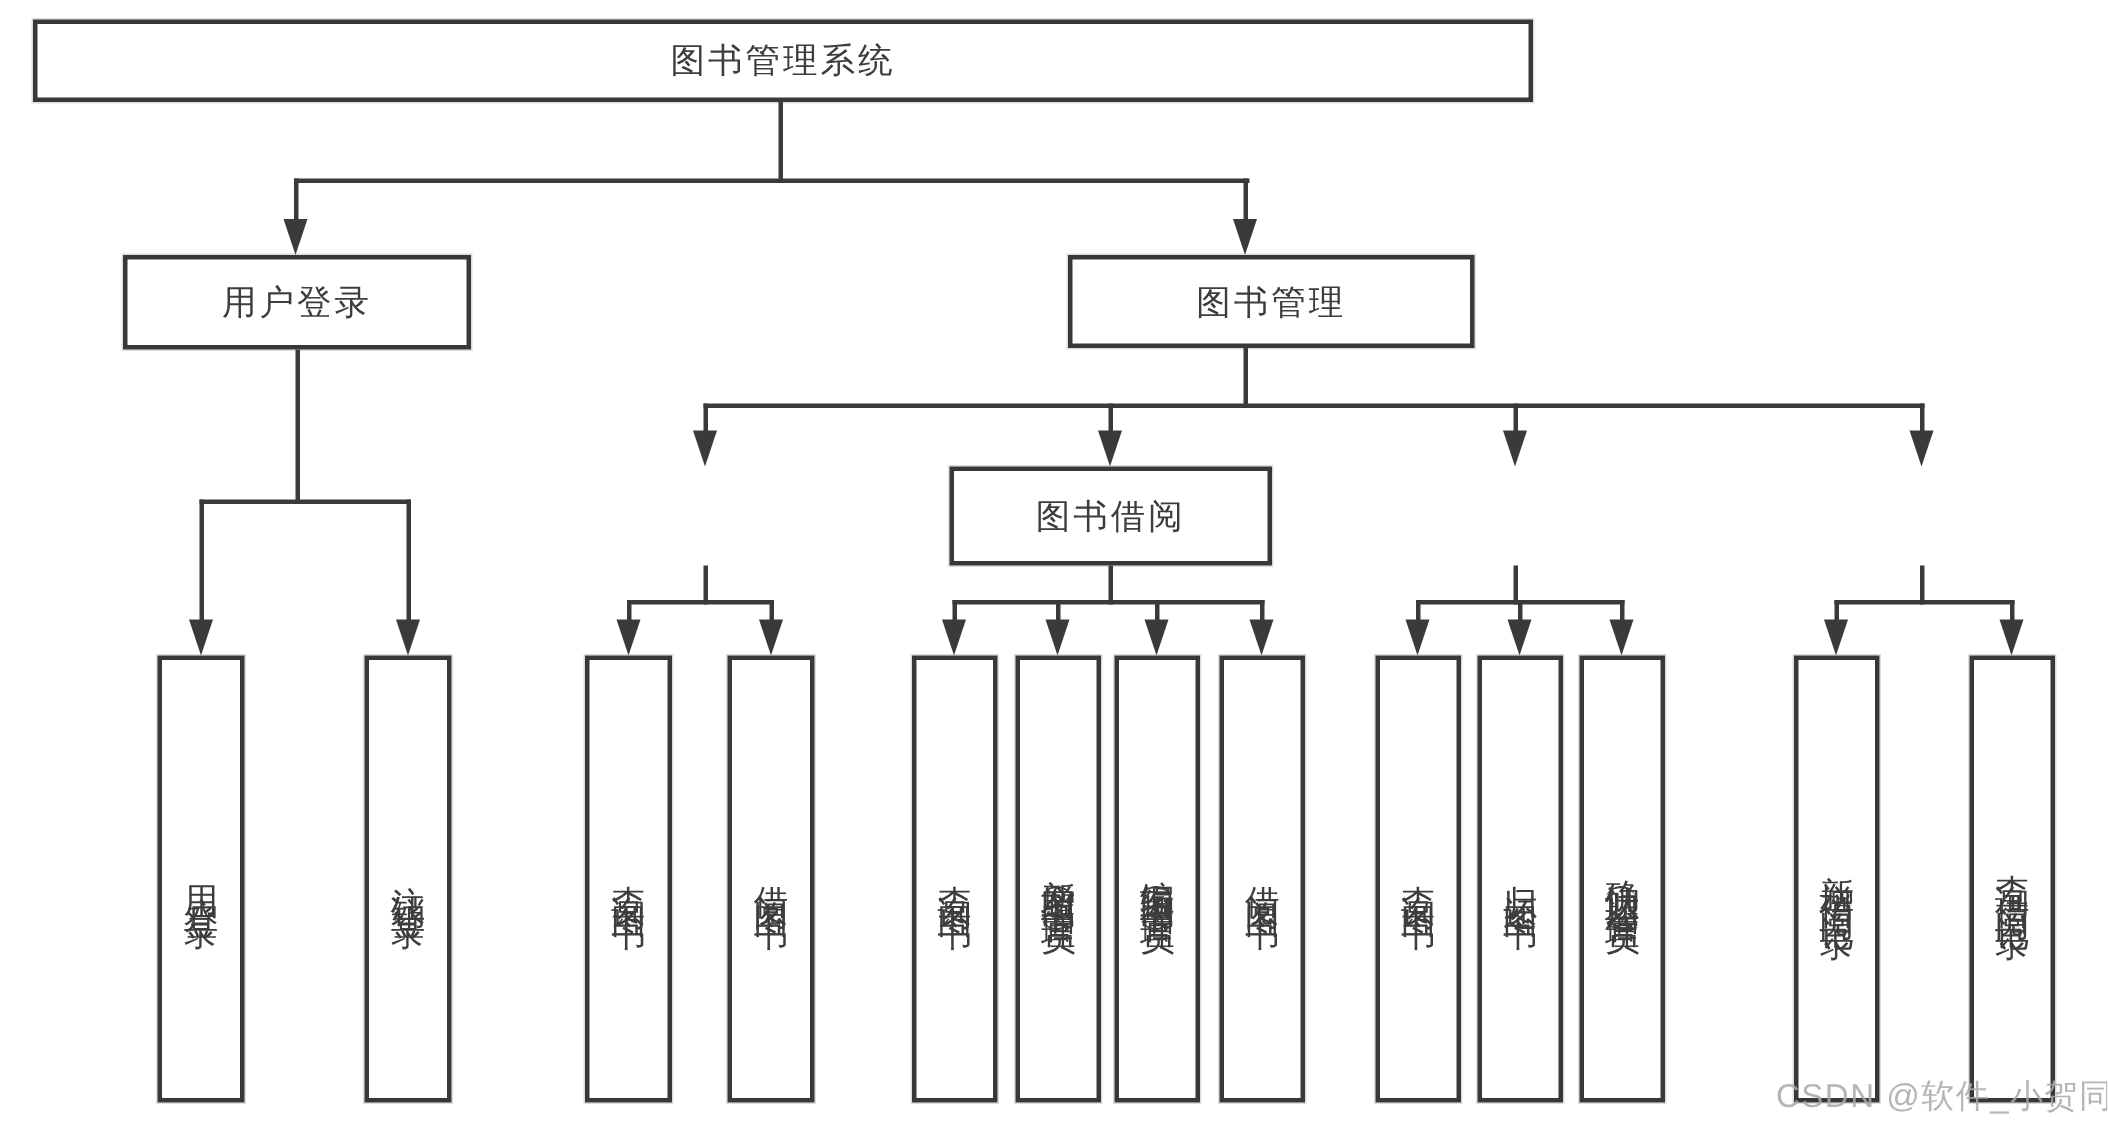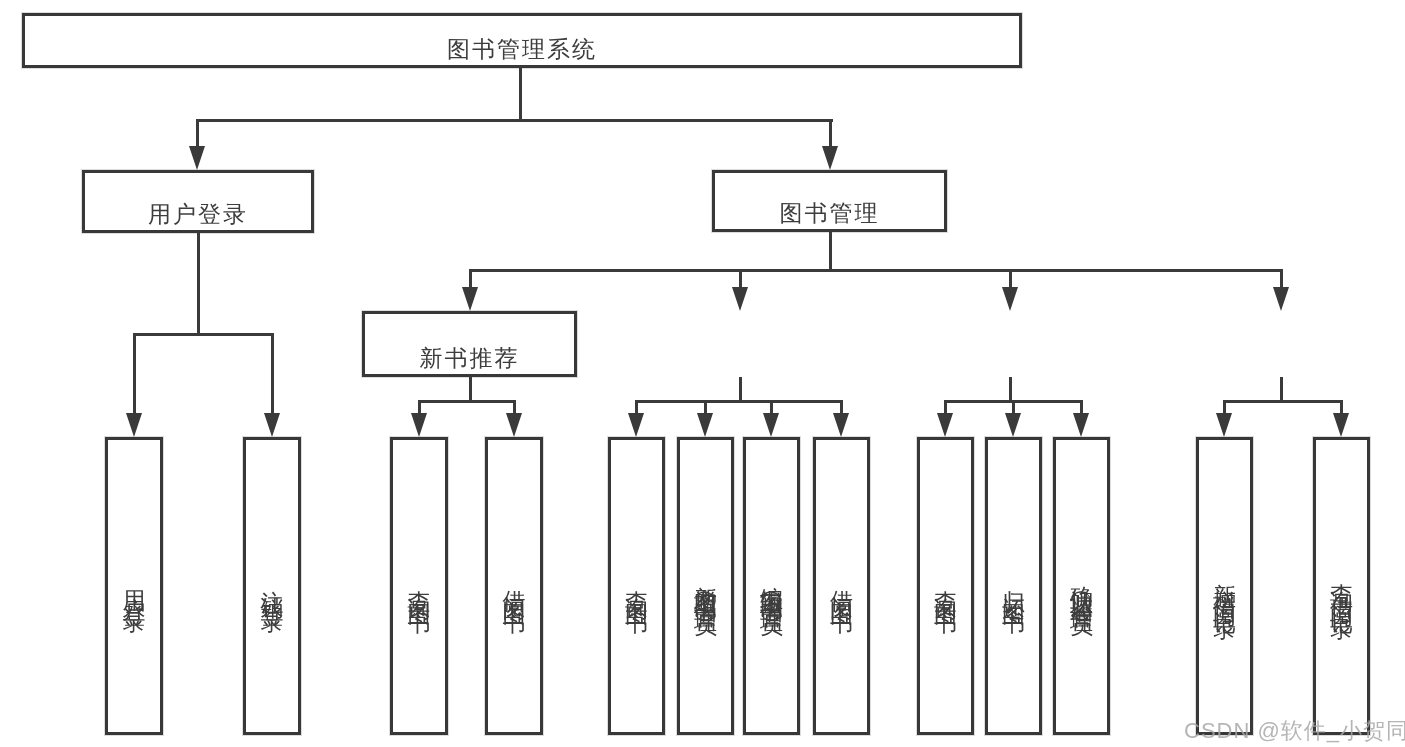--- a/index.html
+++ b/index.html
@@ -15,21 +15,21 @@
     background: #ffffff;
     overflow: hidden;
   }
   .node {
     position: absolute;
     box-sizing: border-box;
     border: 3px solid #383838;
     background: #ffffff;
     color: #3d3d3d;
     display: flex;
-    align-items: flex-end;
+    align-items: center;
     justify-content: center;
     font-size: 23px;
     letter-spacing: 2px;
     text-align: center;
     box-shadow: 0 0 0 1px rgba(120,120,120,0.25);
   }
   .vnode {
     position: absolute;
     box-sizing: border-box;
     border: 3px solid #383838;
@@ -89,37 +89,37 @@
   <div class="vline" style="left:519px; top:68px; height:52px;"></div>
   <div class="hline" style="left:196px; top:119px; width:637px;"></div>
   <div class="vline" style="left:196px; top:119px; height:30px;"></div>
   <div class="vline" style="left:829px; top:119px; height:30px;"></div>
   <div class="arrow" style="left:189px; top:146px;"></div>
   <div class="arrow" style="left:822px; top:146px;"></div>
 
   <div class="node" style="left:82px; top:170px; width:232px; height:63px;">
     <span>用户登录</span>
   </div>
-  <div class="node" style="left:712px; top:170px; width:235px; height:62px;">
+  <div class="node" style="left:712px; top:170px; width:271px; height:62px;">
     <span>图书管理</span>
   </div>
 
   <div class="vline" style="left:829px; top:232px; height:40px;"></div>
   <div class="hline" style="left:469px; top:269px; width:814px;"></div>
   <div class="vline" style="left:469px; top:269px; height:22px;"></div>
   <div class="vline" style="left:739px; top:269px; height:22px;"></div>
   <div class="vline" style="left:1009px; top:269px; height:22px;"></div>
   <div class="vline" style="left:1280px; top:269px; height:22px;"></div>
   <div class="arrow" style="left:462px; top:287px;"></div>
   <div class="arrow" style="left:732px; top:287px;"></div>
   <div class="arrow" style="left:1002px; top:287px;"></div>
   <div class="arrow" style="left:1273px; top:287px;"></div>
 
-  <div class="node" style="left:362px; top:311px; width:215px; height:66px;">
-    <span>新书推荐</span>
+  <div class="node" style="left:633px; top:311px; width:215px; height:66px;">
+    <span>图书借阅</span>
   </div>
 
   <div class="vline" style="left:197px; top:233px; height:103px;"></div>
   <div class="hline" style="left:133px; top:333px; width:141px;"></div>
   <div class="vline" style="left:133px; top:333px; height:82px;"></div>
   <div class="vline" style="left:271px; top:333px; height:82px;"></div>
   <div class="arrow" style="left:126px; top:413px;"></div>
   <div class="arrow" style="left:264px; top:413px;"></div>
 
   <div class="vline" style="left:469px; top:377px; height:26px;"></div>

